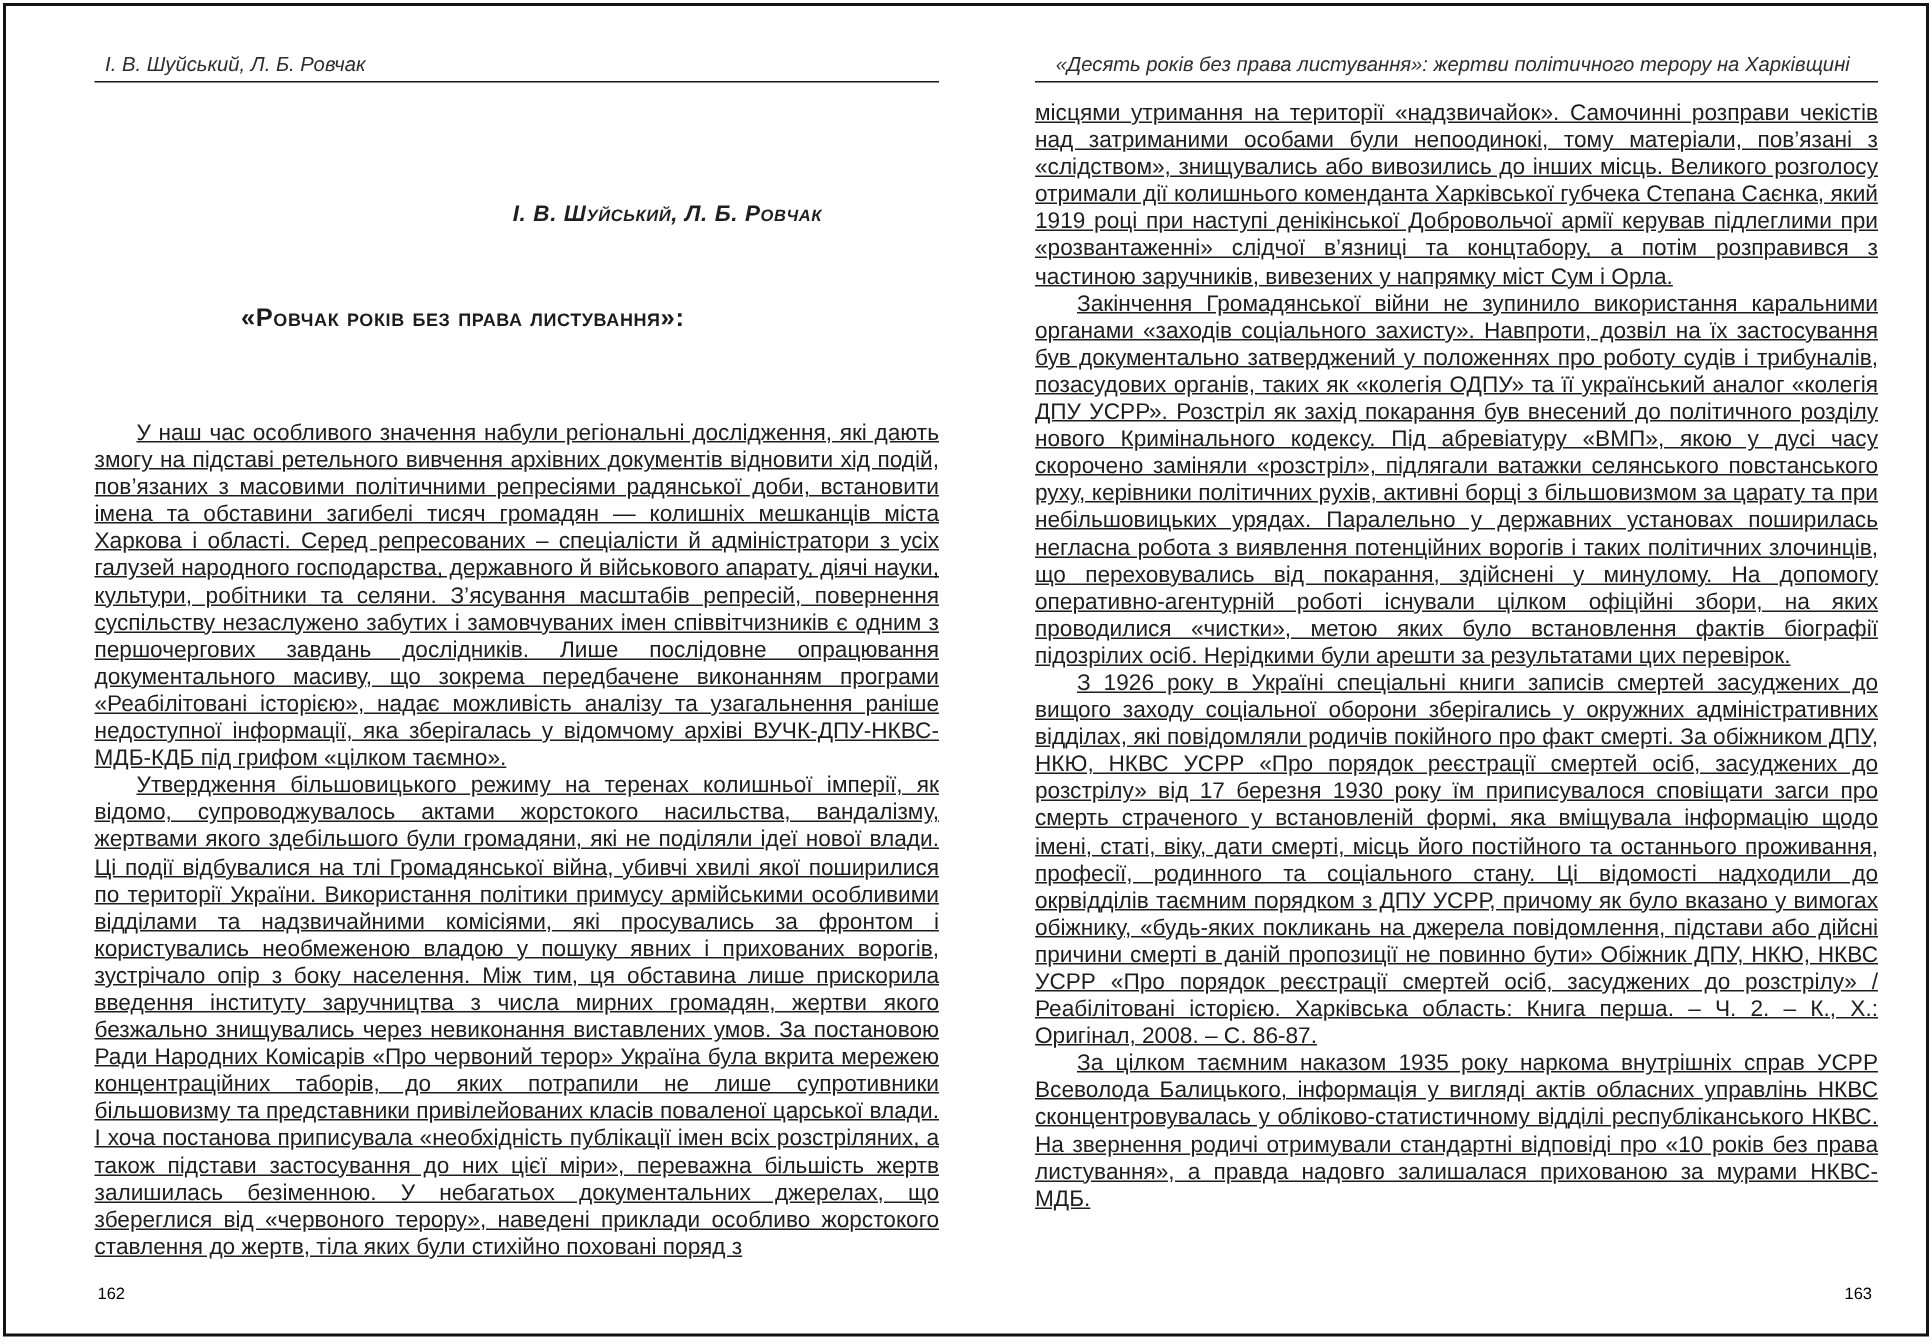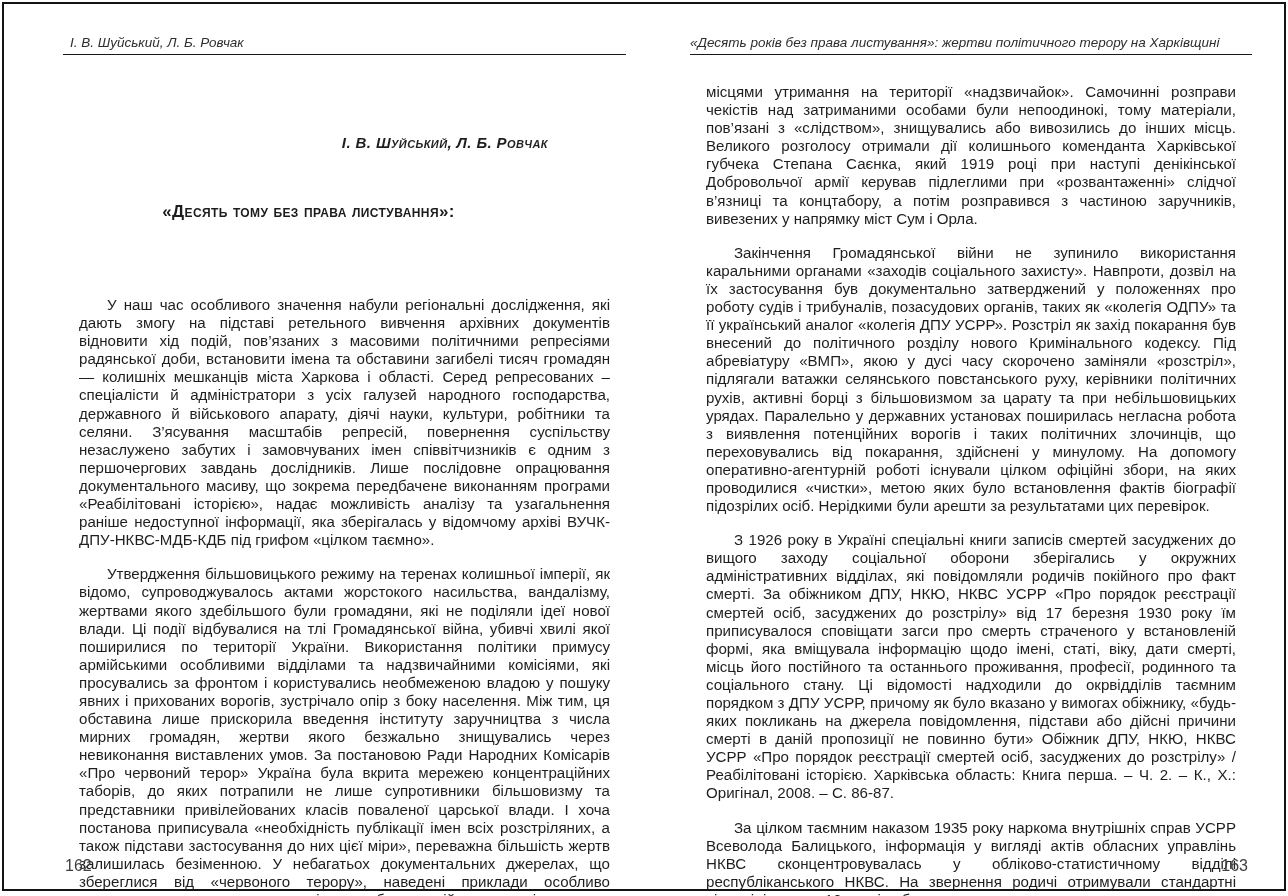--- a/index.html
+++ b/index.html
@@ -37,21 +37,21 @@
     position: absolute;
     top: 23px;
     left: 0; right: 0;
     font-style: italic;
     font-size: 13.5px;
     line-height: 16px;
     color: #2d2d2d;
     white-space: nowrap;
   }
   .rh-left  { text-align: left;  padding-left: 7px; }
-  .rh-right { text-align: left; padding-right: 5px; }
+  .rh-right { text-align: center; padding-right: 5px; }
 
   .header-rule {
     position: absolute;
     top: 42px;
     left: 0; right: 0;
     height: 0;
     border-top: 1.5px solid #1a1a1a;
   }
 
   .smallcaps { font-variant: small-caps; }
@@ -88,47 +88,47 @@
     position: absolute;
     left: 0; right: 0;
     color: #1e1e1e;
     font-size: 15.1px;
     line-height: 18.1px;
     text-align: justify;
   }
   .body-left  { top: 268px; }
   .body-right { top: 55px; }
 
-  .para { margin: 16px; }
+  .para { margin: 0; text-decoration: underline; }
   .para.indent { text-indent: 28px; }
 
   .page-number {
     position: absolute;
     top: 845px;
-    font-size: 16px;
-    color: #404040;
+    font-size: 11px;
+    color: #000000;
   }
   .pn-left  { left: 2px; }
   .pn-right { right: 4px; text-align: center; }
 </style>
 </head>
 <body>
 
 <div class="spread">
 
   <div class="frame"></div>
 
   <section class="page left">
     <div class="running-header rh-left">І. В. Шуйський, Л. Б. Ровчак</div>
     <div class="header-rule"></div>
 
     <div class="byline smallcaps">І. В. Шуйський, Л. Б. Ровчак</div>
 
     <div class="article-title smallcaps">
-      <div>«Десять тому без права листування»:</div>
+      <div>«Ровчак років без права листування»:</div>
     </div>
 
     <div class="body body-left">
       <p class="para indent">У наш час особливого значення набули регіональні дослідження, які дають змогу на підставі ретельного вивчення архівних документів відновити хід подій, пов’язаних з масовими політичними репресіями радянської доби, встановити імена та обставини загибелі тисяч громадян — колишніх мешканців міста Харкова і області. Серед репресованих – спеціалісти й адміністратори з усіх галузей народного господарства, державного й військового апарату, діячі науки, культури, робітники та селяни. З’ясування масштабів репресій, повернення суспільству незаслужено забутих і замовчуваних імен співвітчизників є одним з першочергових завдань дослідників. Лише послідовне опрацювання документального масиву, що зокрема передбачене виконанням програми «Реабілітовані історією», надає можливість аналізу та узагальнення раніше недоступної інформації, яка зберігалась у відомчому архіві ВУЧК-ДПУ-НКВС-МДБ-КДБ під грифом «цілком таємно».</p>
       <p class="para indent">Утвердження більшовицького режиму на теренах колишньої імперії, як відомо, супроводжувалось актами жорстокого насильства, вандалізму, жертвами якого здебільшого були громадяни, які не поділяли ідеї нової влади. Ці події відбувалися на тлі Громадянської війна, убивчі хвилі якої поширилися по території України. Використання політики примусу армійськими особливими відділами та надзвичайними комісіями, які просувались за фронтом і користувались необмеженою владою у пошуку явних і прихованих ворогів, зустрічало опір з боку населення. Між тим, ця обставина лише прискорила введення інституту заручництва з числа мирних громадян, жертви якого безжально знищувались через невиконання виставлених умов. За постановою Ради Народних Комісарів «Про червоний терор» Україна була вкрита мережею концентраційних таборів, до яких потрапили не лише супротивники більшовизму та представники привілейованих класів поваленої царської влади. І хоча постанова приписувала «необхідність публікації імен всіх розстріляних, а також підстави застосування до них цієї міри», переважна більшість жертв залишилась безіменною. У небагатьох документальних джерелах, що збереглися від «червоного терору», наведені приклади особливо жорстокого ставлення до жертв, тіла яких були стихійно поховані поряд з</p>
     </div>
 
     <div class="page-number pn-left">162</div>
   </section>
 

